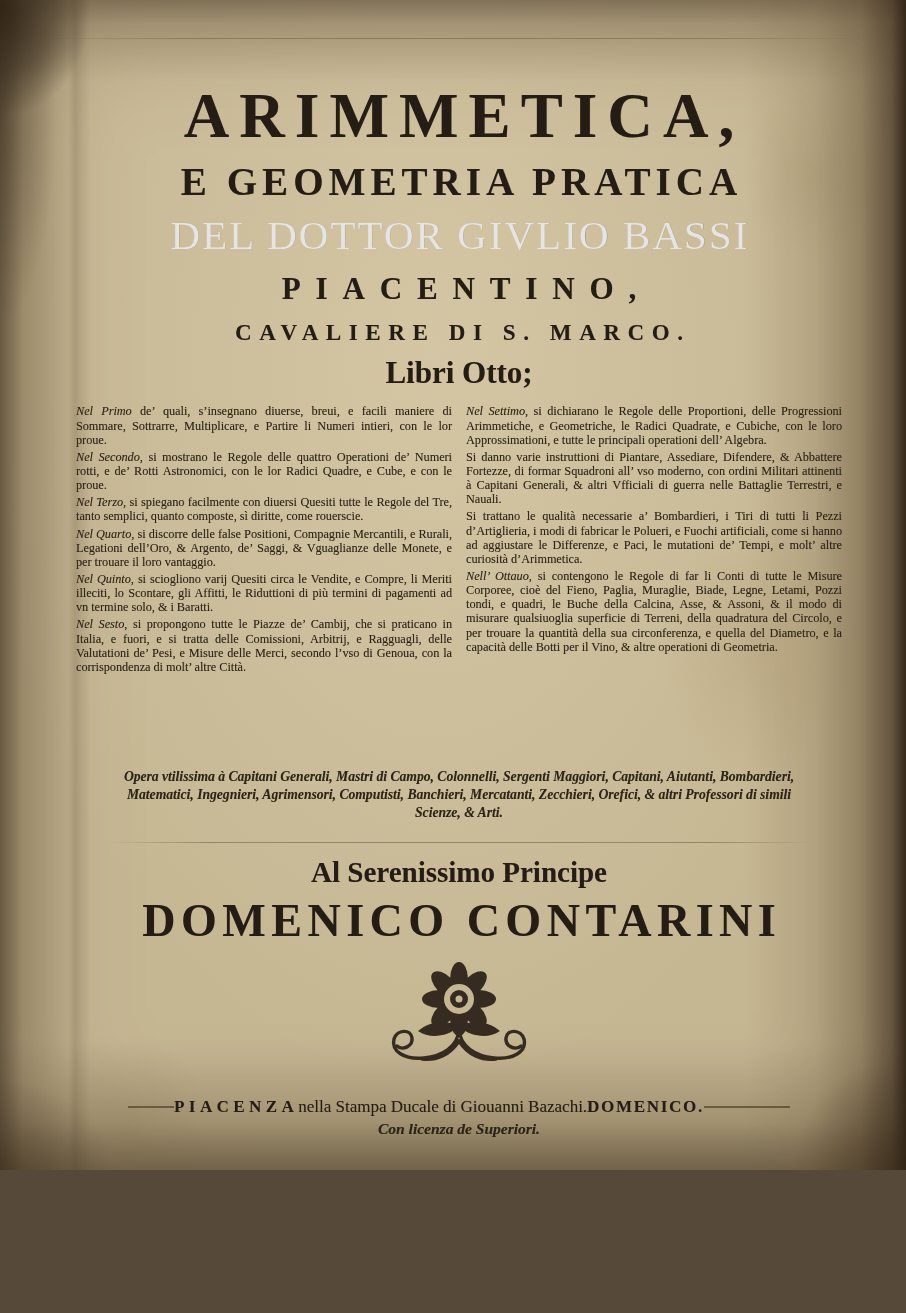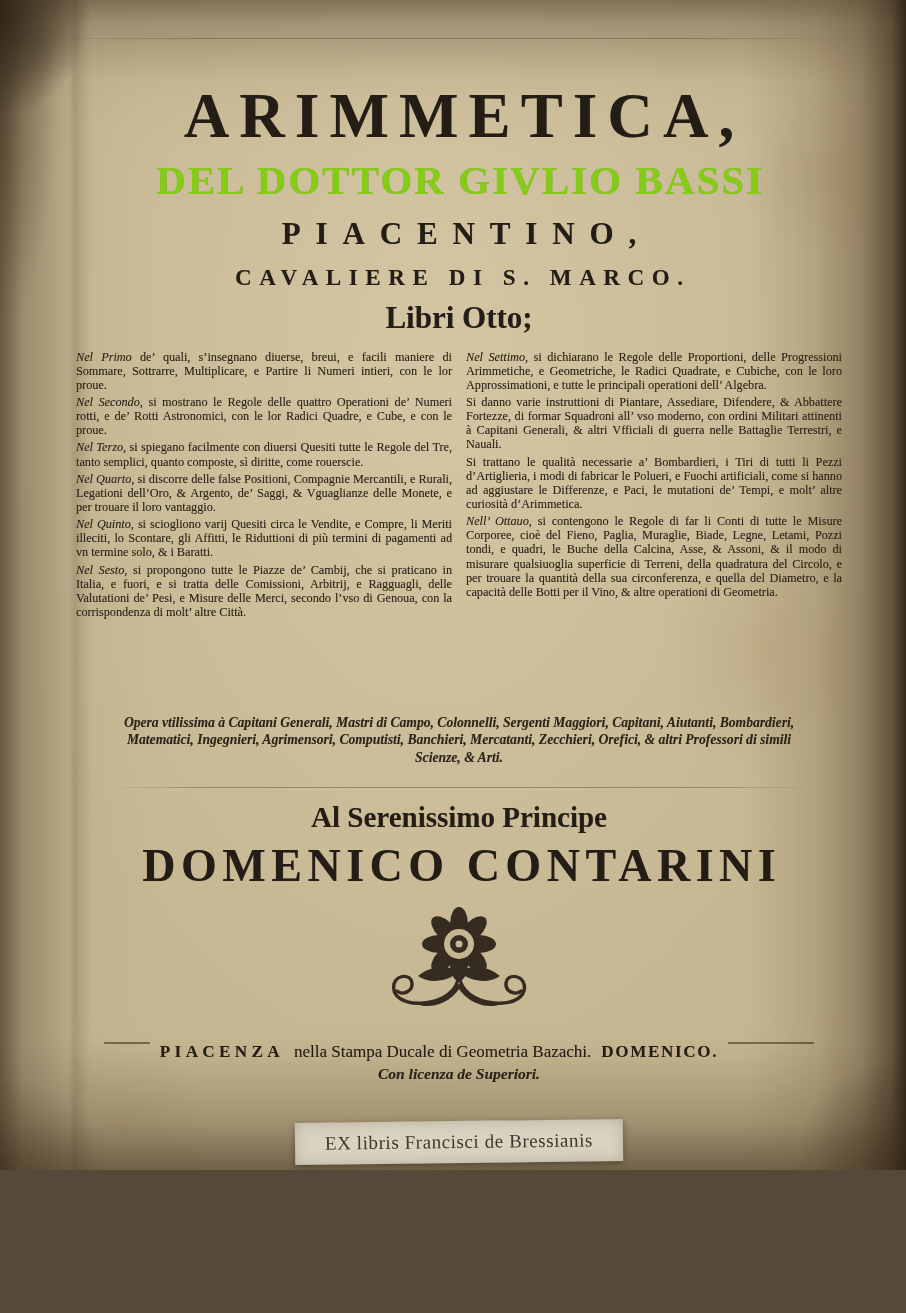--- a/index.html
+++ b/index.html
@@ -45,21 +45,21 @@
   }
 
   .content {
     position: absolute; inset: 0;
     padding: 56px 64px 0 76px;
     text-align: center;
     text-shadow: 0.3px 0.3px 0.4px rgba(40,30,20,0.30);
   }
   .t-main   { margin: 28px 0 0; font-size: 63px; line-height: 1.02; font-weight: 700; letter-spacing: .16em; text-indent: .16em; color: #241d15; }
   .t-sub    { margin: 14px 0 0; font-size: 39px; line-height: 1.05; font-weight: 700; letter-spacing: .13em; text-indent: .13em; color: #241d15; }
-  .t-author { margin: 11px 0 16px; font-size: 41px; line-height: 1.05; font-weight: 700; letter-spacing: .05em; text-indent: .05em; color: #84cc16; }
+  .t-author { margin: 11px 0 16px; font-size: 41px; line-height: 1.05; font-weight: 400; letter-spacing: .05em; text-indent: .05em; color: #e5e5e5; }
   .t-origin { margin: 13px 0 0; font-size: 31px; line-height: 1.05; font-weight: 700; letter-spacing: .48em; text-indent: .48em; color: #241d15; }
   .t-honor  { margin: 15px 0 0; font-size: 23px; line-height: 1.05; font-weight: 600; letter-spacing: .33em; text-indent: .33em; color: #241d15; }
   .t-books  { margin: 12px 0 0; font-size: 31px; line-height: 1.05; font-weight: 700; color: #241d15; }
 
   .cols {
     display: flex; gap: 14px;
     margin-top: 15px; min-height: 352px;
     text-align: justify;
     font-size: 12.2px; line-height: 1.16;
     color: #2c2418;
@@ -80,21 +80,21 @@
   }
 
   .saluto   { margin: 14px 0 0; font-size: 29px; line-height: 1.05; font-weight: 600; color: #241d15; }
   .ded-name { margin: 10px 0 0; font-size: 46px; line-height: 1.02; font-weight: 700; letter-spacing: .12em; text-indent: .12em; color: #241d15; }
   .ded-title{ margin: 4px 0 0;  font-size: 41px; line-height: 1.02; font-weight: 700; letter-spacing: .21em; text-indent: .21em; color: #241d15; }
 
   .ornament-wrap { margin-top: 12px; }
 
   .imprint-row {
     margin-top: 18px;
-    display: flex; align-items: flex-start; justify-content: center; gap: 10px;
+    display: flex; align-items: center; justify-content: center; 
     font-size: 17px; color: #241d15; white-space: nowrap;
   }
   .place { letter-spacing: .26em; font-weight: 700; }
   .year  { letter-spacing: .10em; font-weight: 600; }
   .rule  { height: 2px; background: rgba(55,42,26,0.55); display: inline-block; }
   .rule-left  { width: 46px; }
   .rule-right { width: 86px; }
   .license { margin-top: 3px; font-style: italic; font-weight: 600; font-size: 15.5px; }
 
   .exlibris-wrap { margin-top: 38px; }
@@ -114,20 +114,21 @@
 <div class="photo">
   <div class="paper"></div>
   <div class="stain s1"></div>
   <div class="stain s2"></div>
   <div class="stain s3"></div>
   <div class="crease-top"></div>
 
   <div class="content">
 
     <div class="t-main">ARIMMETICA,</div>
+    <div class="t-sub">E GEOMETRIA PRATICA</div>
     <div class="t-author">DEL DOTTOR GIVLIO BASSI</div>
     <div class="t-origin">PIACENTINO,</div>
     <div class="t-honor">CAVALIERE DI S. MARCO.</div>
     <div class="t-books">Libri Otto;</div>
 
     <div class="cols">
       <div class="col">
         <p><span class="lead">Nel Primo</span><span> de’ quali, s’insegnano diuerse, breui, e facili maniere di Sommare, Sottrarre, Multiplicare, e Partire li Numeri intieri, con le lor proue.</span></p>
         <p><span class="lead">Nel Secondo</span><span>, si mostrano le Regole delle quattro Operationi de’ Numeri rotti, e de’ Rotti Astronomici, con le lor Radici Quadre, e Cube, e con le proue.</span></p>
         <p><span class="lead">Nel Terzo</span><span>, si spiegano facilmente con diuersi Quesiti tutte le Regole del Tre, tanto semplici, quanto composte, sì diritte, come rouerscie.</span></p>
@@ -174,21 +175,21 @@
           <path d="M95 72 C 96 90, 112 99, 130 101 C 150 103, 163 94, 160 82 C 157 72, 143 72, 142 81 C 141 89, 151 94, 157 89"></path>
           <path d="M95 84 C 86 98, 72 104, 58 102"></path>
           <path d="M95 84 C 104 98, 118 104, 132 102"></path>
         </g>
       </svg>
     </div>
 
     <div class="imprint-row">
       <span class="rule rule-left"></span>
       <span class="place">PIACENZA</span>
-      <span class="press">nella Stampa Ducale di Geometria Bazachi.</span>
+      <span class="press">nella Stampa Ducale di Giouanni Bazachi.</span>
       <span class="year">DOMENICO.</span>
       <span class="rule rule-right"></span>
     </div>
     <div class="license">Con licenza de Superiori.</div>
 
     <div class="exlibris-wrap">
       <span class="exlibris">EX libris Francisci de Bressianis</span>
     </div>
 
   </div>

